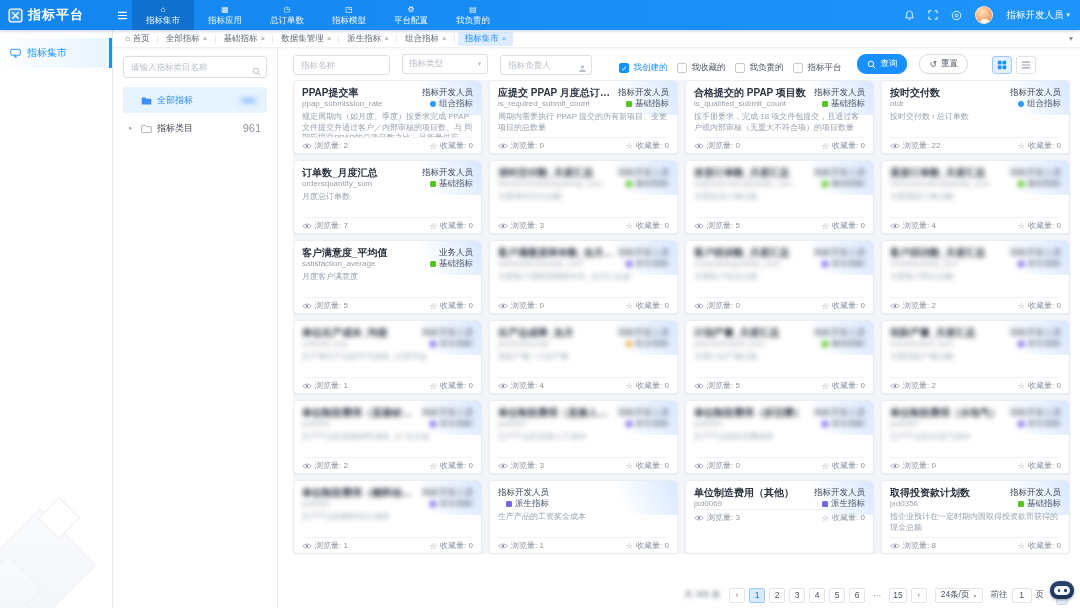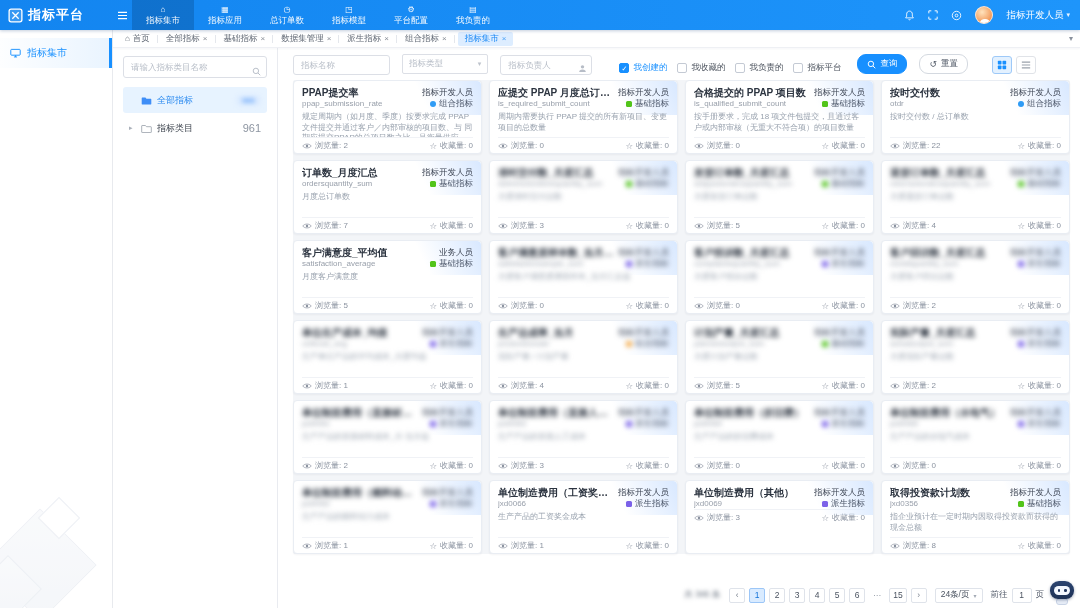--- a/index.html
+++ b/index.html
@@ -989,24 +989,20 @@
                       <span>浏览量: 1</span>
                     </span>
                     <span class="stat">
                       <span class="star-glyph">☆</span>
                       <span>收藏量: 0</span>
                     </span>
                   </div>
                 </div>
                 <div class="card">
                   <div class="card-head">
-                    <div class="card-titles">
-                      <div class="card-title">单位制造费用（工资奖金）</div>
-                      <div class="card-code">jxd0066</div>
-                    </div>
                     <div class="card-meta">
                       <div class="card-owner">指标开发人员</div>
                       <div class="card-badge">
                         <span class="badge-marker derived" style="background: rgb(123, 97, 232);"></span>
                         <span class="badge-label">派生指标</span>
                       </div>
                     </div>
                   </div>
                   <div class="card-desc">生产产品的工资奖金成本</div>
                   <div class="card-foot">

